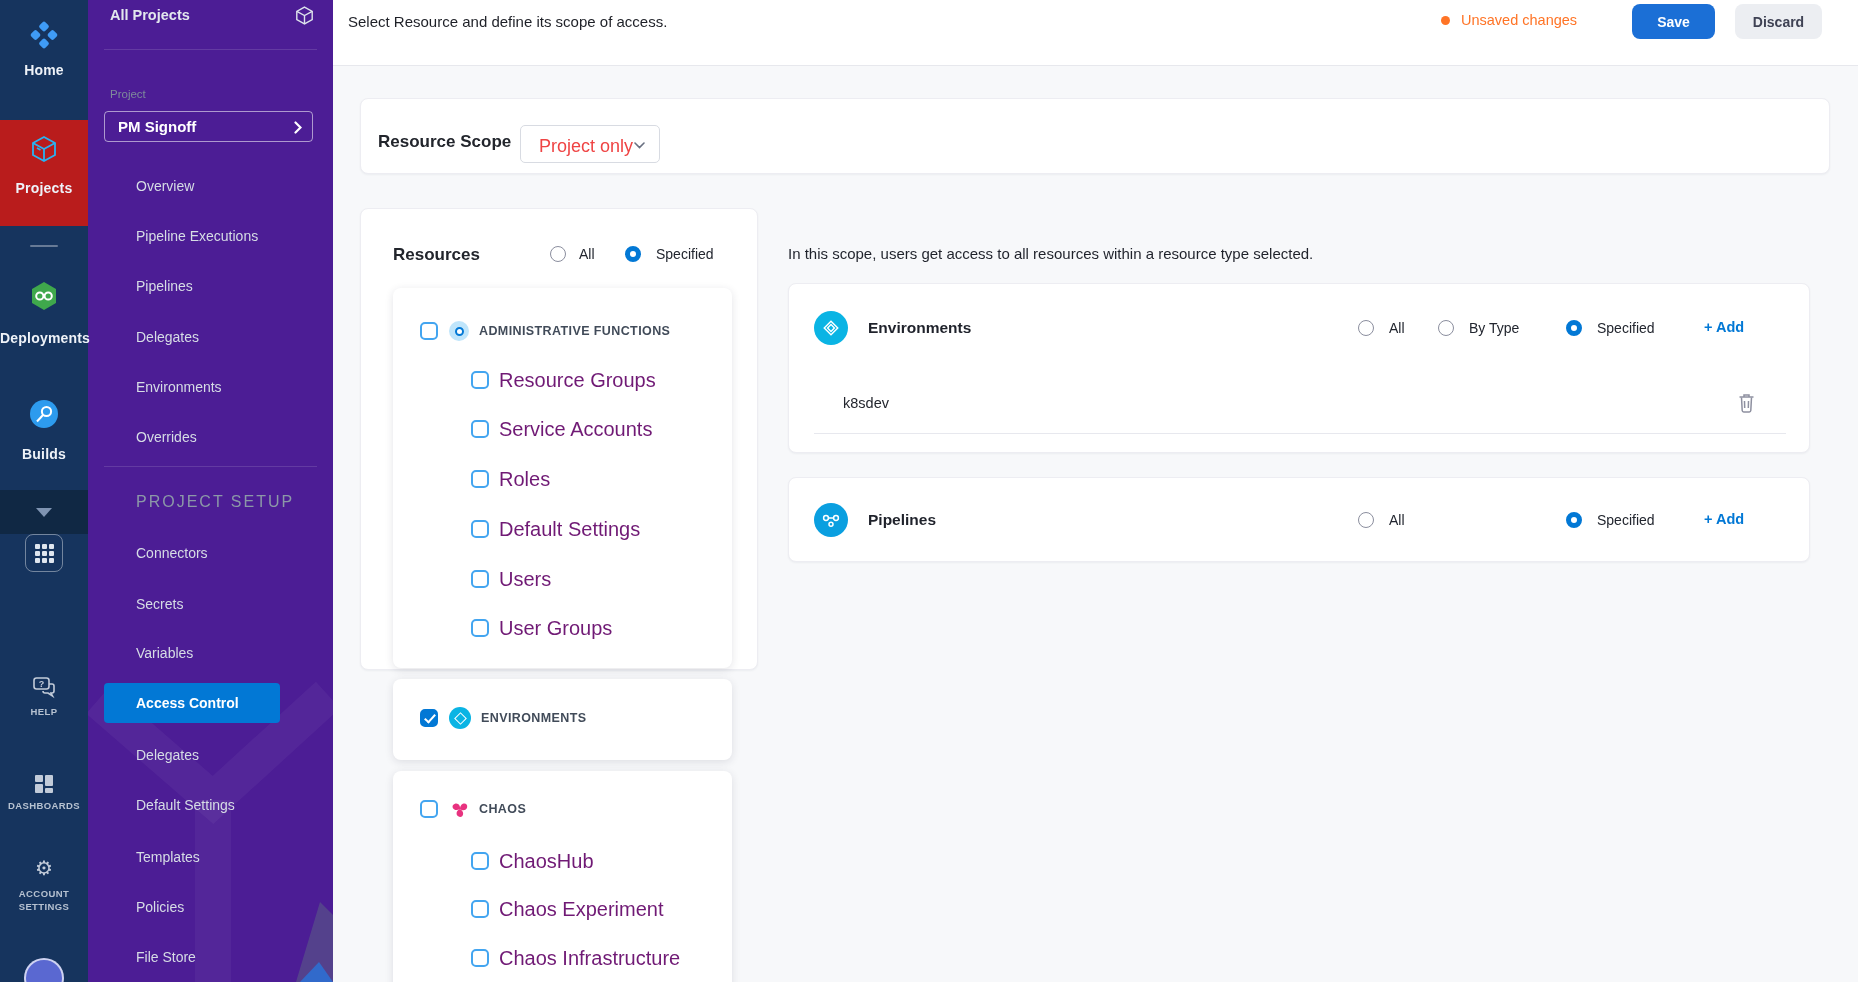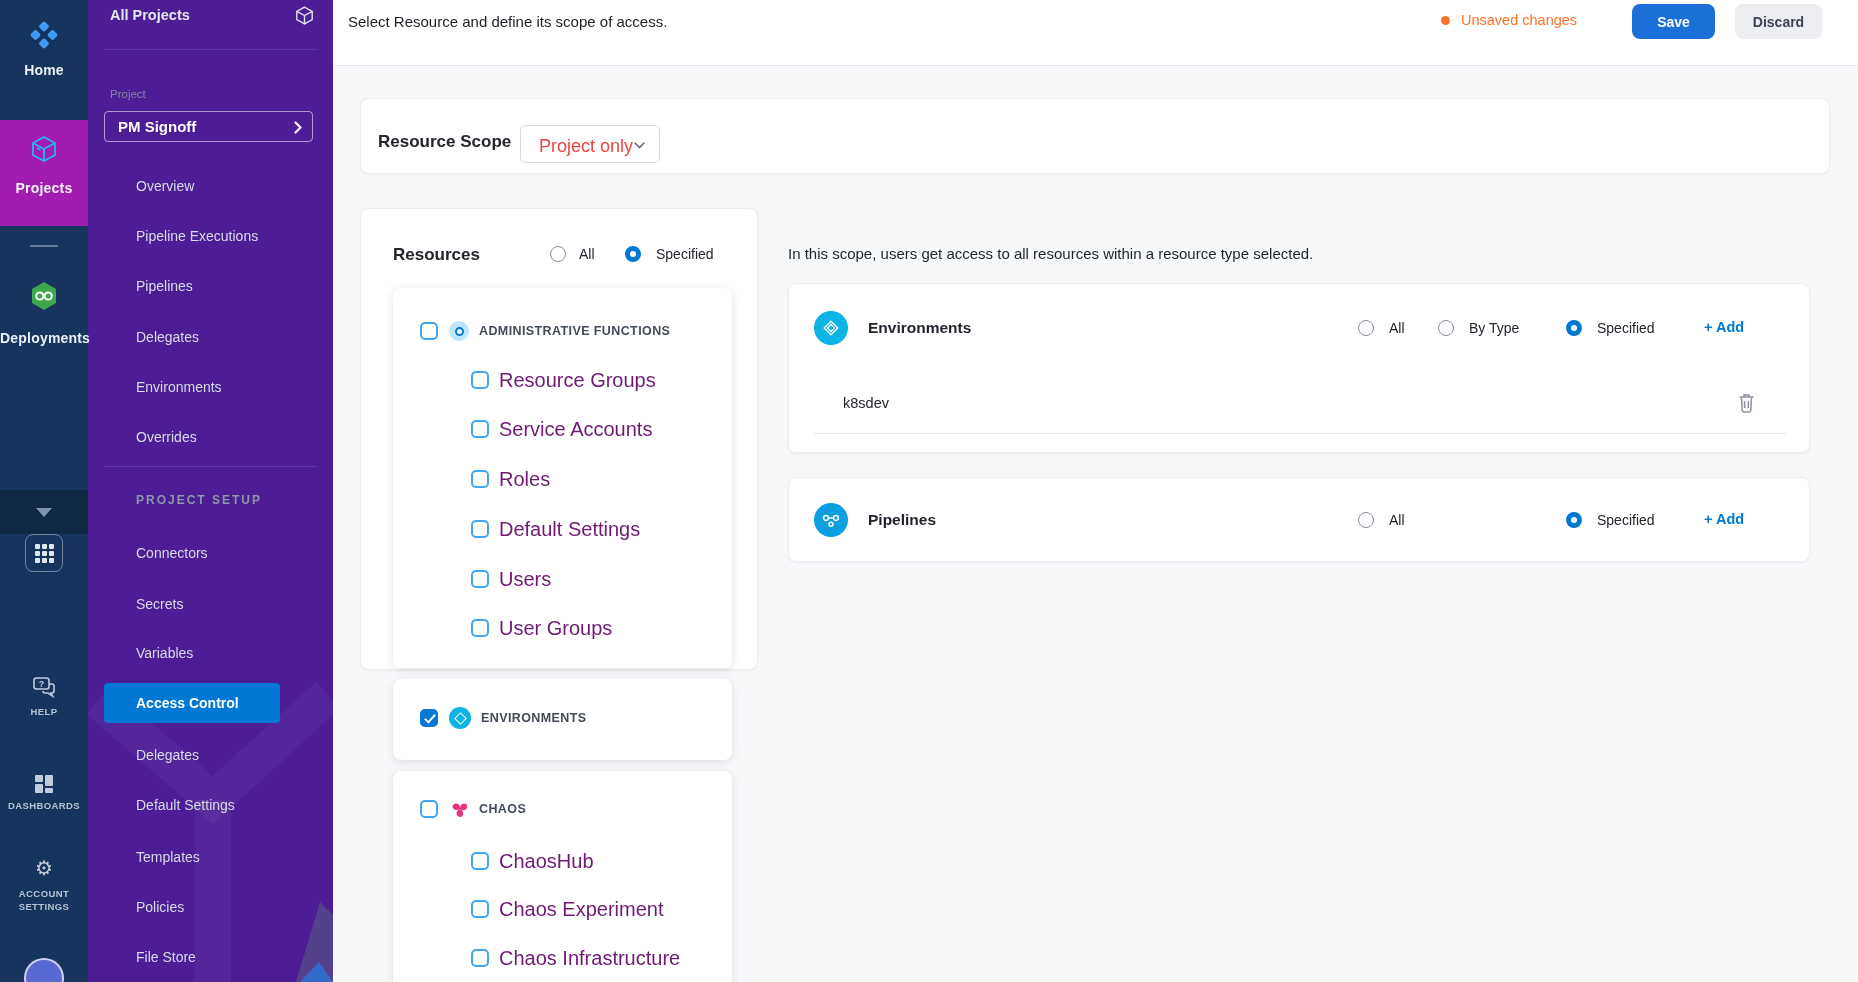--- a/index.html
+++ b/index.html
@@ -4,42 +4,42 @@
 <style>
   *{box-sizing:border-box;margin:0;padding:0}
   body{margin:0;background:#e9eaee}
   #app{position:relative;width:1858px;height:982px;overflow:hidden;
        font-family:"Liberation Sans",sans-serif;background:#f7f8fa}
   .abs{position:absolute}
 
   
   .rail{left:0;top:0;width:88px;height:982px;background:#16345e;z-index:5}
   .rail-tile{position:absolute;left:0;width:88px;text-align:center;cursor:pointer}
-  .rail-tile.sel{background:#a21caf}
+  .rail-tile.sel{background:#b91c1c}
   .rail-label{display:block;font-size:14px;font-weight:700;color:#eef2f8;letter-spacing:.2px}
   .rail-label-sm{display:block;font-size:9.5px;font-weight:600;color:#b7c2d1;letter-spacing:.4px;line-height:1.35}
   .rail-hair{position:absolute;left:0;width:88px;height:1px;background:rgba(255,255,255,.10)}
   .chev-strip{position:absolute;left:0;top:490px;width:88px;height:44px;background:#102844}
   .chev-down{position:absolute;left:36px;top:508px;width:0;height:0;
              border-left:8px solid transparent;border-right:8px solid transparent;border-top:9px solid #7f94b2}
   .grid-btn{position:absolute;left:25px;top:534px;width:38px;height:38px;border:1px solid rgba(255,255,255,.40);
             border-radius:8px;display:flex;align-items:center;justify-content:center;cursor:pointer}
   .grid-dots{display:grid;grid-template-columns:repeat(3,5px);grid-template-rows:repeat(3,5px);gap:2px}
   .grid-dots i{background:#dfe6ef;border-radius:1px}
   .avatar{position:absolute;left:24px;top:958px;width:40px;height:40px;border-radius:50%;
           background:#5a68d1;border:2px solid rgba(255,255,255,.7)}
 
   
   .sidebar{left:88px;top:0;width:245px;height:982px;background:#4c1d95;z-index:4;overflow:hidden}
   .side-divider{position:absolute;left:16px;width:213px;height:1px;background:rgba(255,255,255,.13)}
   .side-item{position:absolute;left:48px;height:20px;line-height:20px;font-size:14px;color:#d6dce5;
              white-space:nowrap;cursor:pointer}
   .side-item.on{color:#fff;font-weight:700}
   .active-bar{position:absolute;left:16px;top:683px;width:176px;height:40px;background:#0278d5;border-radius:4px}
-  .section-label{position:absolute;left:48px;font-size:12px;font-weight:700;letter-spacing:2px;color:#8c98a8}
+  .section-label{position:absolute;left:48px;font-size:16px;font-weight:400;letter-spacing:2px;color:#8c98a8}
   .proj-box{position:absolute;left:16px;top:111px;width:209px;height:31px;border:1px solid rgba(255,255,255,.55);
             border-radius:4px;cursor:pointer}
   .proj-box span{position:absolute;left:13px;top:6px;font-size:15px;font-weight:700;color:#fff}
 
   
   .topbar{left:333px;top:0;width:1525px;height:66px;background:#fff;border-bottom:1px solid #e7e8ed;z-index:3}
   .top-title{position:absolute;left:15px;top:13px;font-size:15px;color:#1e2027}
   .unsaved-dot{position:absolute;left:1108px;top:16px;width:9px;height:9px;border-radius:50%;background:#ff7426}
   .unsaved-txt{position:absolute;left:1128px;top:12px;font-size:14.5px;color:#ff7426}
   .btn{position:absolute;top:4px;height:35px;border:none;border-radius:8px;font-family:inherit;
@@ -125,20 +125,30 @@
           <polygon points="16,2 28,9 28,23 16,30 4,23 4,9" fill="#3fa84c"></polygon>
           <g fill="none" stroke="#fff" stroke-width="2">
               <circle cx="11.8" cy="16" r="3.6"></circle>
               <circle cx="20.2" cy="16" r="3.6"></circle>
             </g>
           </svg>
       </span>
       <span class="rail-label abs" style="left:0;top:64px;width:88px">Deployments</span>
     </div>
 
+    <div class="rail-tile" style="top:386px;height:86px">
+      <span class="abs" style="left:28px;top:12px">
+        <svg width="32" height="32" viewBox="0 0 32 32">
+          <circle cx="16" cy="16" r="14" fill="#2d9bee"></circle>
+          <circle cx="18.5" cy="13.5" r="4.6" fill="none" stroke="#fff" stroke-width="2"></circle>
+          <line x1="9" y1="23.5" x2="15" y2="17" stroke="#fff" stroke-width="2"></line>
+          </svg>
+      </span>
+      <span class="rail-label abs" style="left:0;top:60px;width:88px">Builds</span>
+    </div>
 
     <div class="chev-strip"></div>
     <div class="chev-down"></div>
 
     <div class="grid-btn">
       <span class="grid-dots">
           <i></i>
           <i></i>
           <i></i>
           <i></i>

